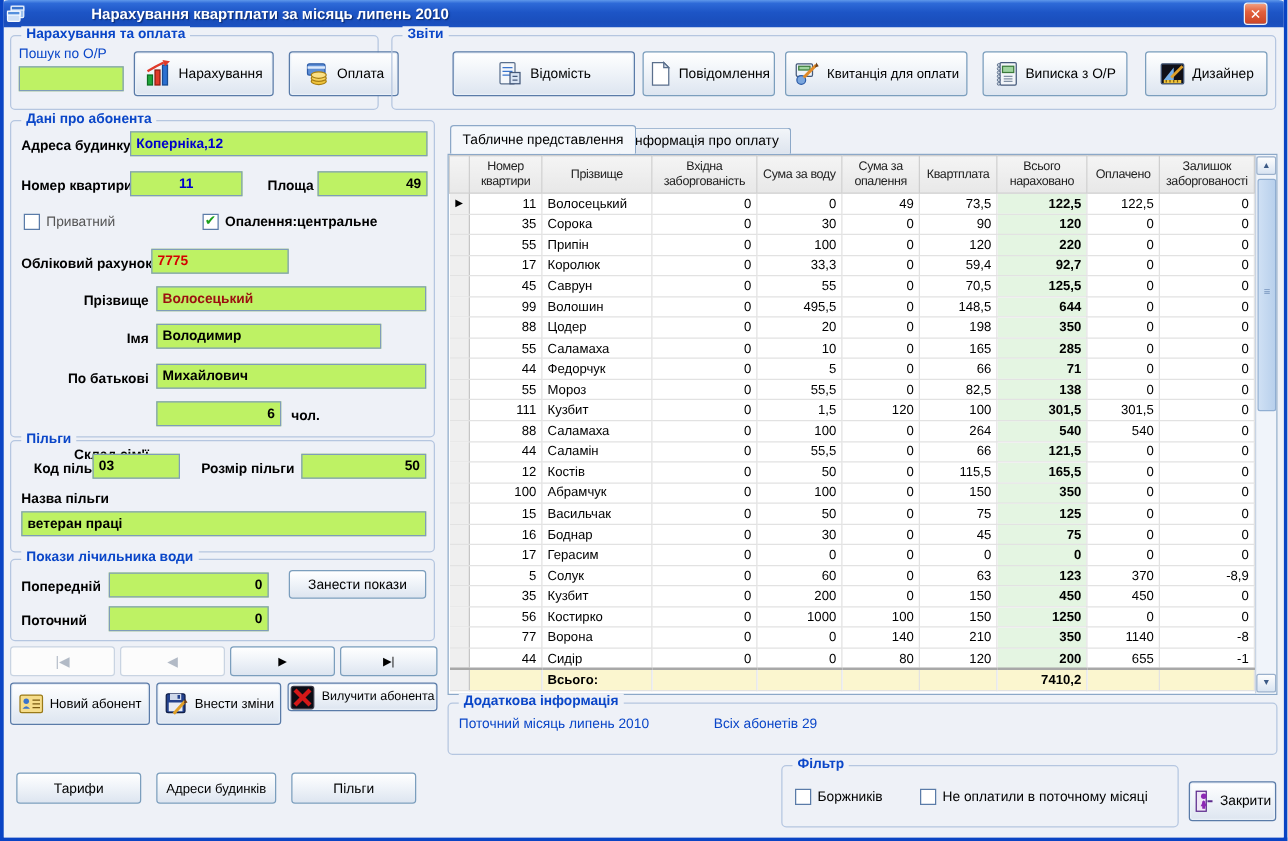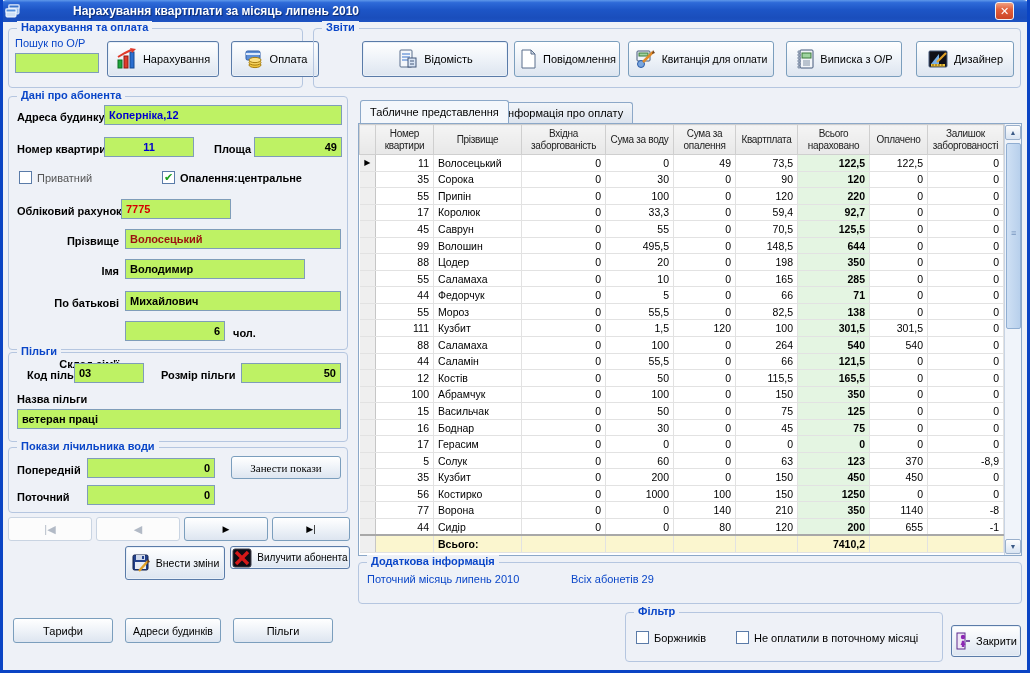--- a/index.html
+++ b/index.html
@@ -246,30 +246,43 @@
       <span class="lbl" style="left:152px;top:16px;">Розмір пільги</span>
       <input class="tbox boldv right" style="left: 232px; top: 10px; width: 100px;" value="50">
       <span class="lbl" style="left:8px;top:40px;">Назва пільги</span>
       <input class="tbox boldv" style="left: 8px; top: 56px; width: 324px;" value="ветеран праці">
     </div>
 
     <div class="group" style="left:5px;top:425px;width:340px;height:66px;">
       <span class="gtitle">Покази лічильника води</span>
       <span class="lbl" style="left:8px;top:16px;">Попередній</span>
       <input class="tbox boldv right" style="left: 78px; top: 10px; width: 128px;" value="0">
-      <button class="btn" style="left:222px;top:8px;width:110px;height:23px;font-family:Liberation Serif, serif;">Занести покази</button>
+      <button class="btn" style="left:222px;top:8px;width:110px;height:23px;">Занести покази</button>
       <span class="lbl" style="left:8px;top:43px;">Поточний</span>
       <input class="tbox boldv right" style="left: 78px; top: 37px; width: 128px;" value="0">
     </div>
 
     <button class="btn disabled" style="left:5px;top:495px;width:84px;height:24px;">|◀</button>
     <button class="btn disabled" style="left:93px;top:495px;width:84px;height:24px;">◀</button>
     <button class="btn" style="left:181px;top:495px;width:84px;height:24px;font-size:9px;">▶</button>
     <button class="btn" style="left:269px;top:495px;width:78px;height:24px;font-size:9px;">▶|</button>
 
+    <button class="btn tool" style="left:5px;top:524px;width:112px;height:34px;font-size:10.5px;">
+      <span class="icon">
+        <svg width="20" height="20" viewBox="0 0 20 20">
+            <rect x="1" y="3" width="18" height="14" rx="1.5" fill="#f6dd8a" stroke="#9a7a18"></rect>
+            <circle cx="6" cy="8" r="2.2" fill="#3a74cc"></circle>
+            <path d="M3 14 q3 -4 6 0 z" fill="#3a74cc"></path>
+            <line x1="11" y1="7" x2="17" y2="7" stroke="#7a5a10"></line>
+            <line x1="11" y1="10" x2="17" y2="10" stroke="#7a5a10"></line>
+            <line x1="11" y1="13" x2="17" y2="13" stroke="#7a5a10"></line>
+          </svg>
+      </span>
+      <span>Новий абонент</span>
+    </button>
     <button class="btn tool" style="left:122px;top:524px;width:100px;height:34px;font-size:10.5px;">
       <span class="icon">
         <svg width="20" height="20" viewBox="0 0 20 20">
             <rect x="2" y="2" width="15" height="15" rx="1.5" fill="#23418c" stroke="#101f48"></rect>
             <rect x="5" y="2" width="9" height="5" fill="#cfd8ea"></rect>
             <rect x="11" y="3" width="2" height="3" fill="#23418c"></rect>
             <rect x="4" y="9" width="11" height="7" fill="#e8ecf4"></rect>
             <line x1="8" y1="18" x2="17" y2="8" stroke="#e0a028" stroke-width="2.4"></line>
             <polygon points="17,6 19,9 16,10" fill="#70421a"></polygon>
           </svg>

